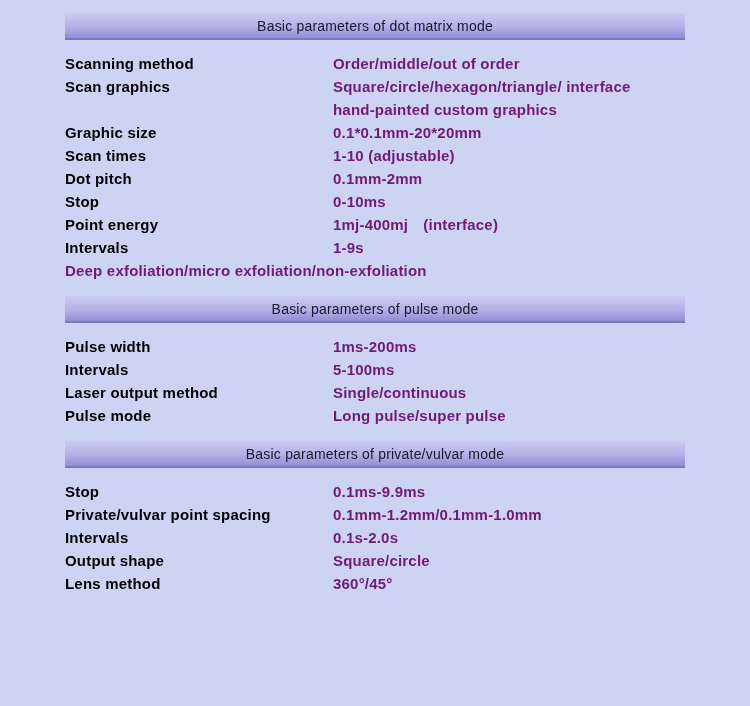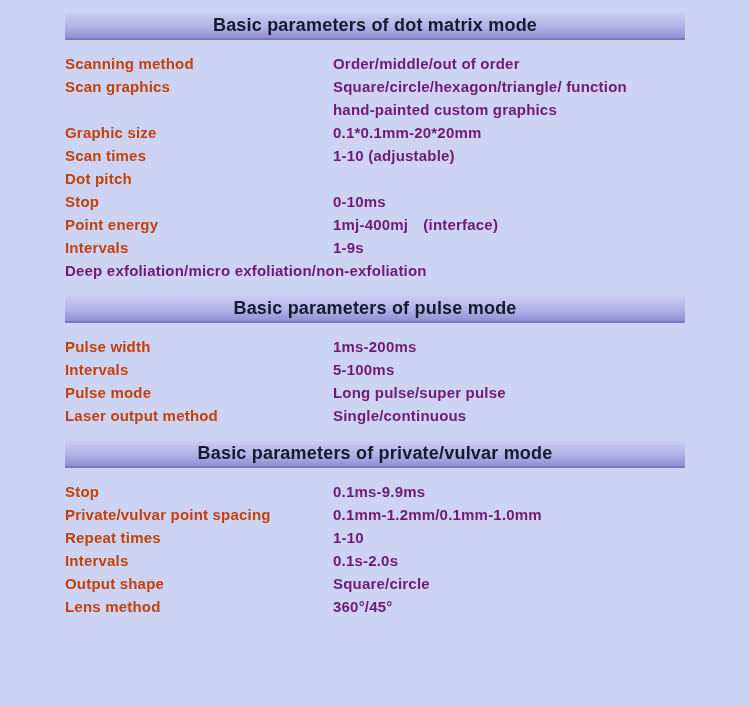--- a/index.html
+++ b/index.html
@@ -20,41 +20,41 @@
     margin-left: 65px;
     width: 620px;
     height: 27px;
     background: linear-gradient(to bottom, #cbcbf2 0%, #b3b1e6 55%, #918ed3 100%);
     border-bottom: 2px solid #7b78bd;
     display: flex;
     align-items: center;
     justify-content: center;
   }
   .bar-title {
-    font-size: 18px;
-    font-weight: 700;
+    font-size: 14px;
+    font-weight: 400;
     color: #181830;
     letter-spacing: 0.2px;
   }
   .rows {
     margin-left: 65px;
     margin-right: 40px;
     margin-top: 12px;
   }
   .row {
     display: flex;
     align-items: flex-start;
     line-height: 23px;
   }
   .label {
     width: 268px;
     flex: 0 0 268px;
     font-size: 15px;
     font-weight: 700;
-    color: #c2410c;
+    color: #000000;
     letter-spacing: 0.2px;
   }
   .value {
     flex: 1;
     font-size: 15px;
     font-weight: 600;
     color: #701a75;
     white-space: pre-line;
     letter-spacing: 0.2px;
   }
@@ -70,36 +70,37 @@
       <span class="bar-title">Basic parameters of dot matrix mode</span>
     </header>
     <div class="rows">
   <div class="row">
     <span class="label">Scanning method</span>
     <span class="value">Order/middle/out of order</span>
   </div>
 
   <div class="row">
     <span class="label">Scan graphics</span>
-    <span class="value">Square/circle/hexagon/triangle/ function
+    <span class="value">Square/circle/hexagon/triangle/ interface
 hand-painted custom graphics</span>
   </div>
 
   <div class="row">
     <span class="label">Graphic size</span>
     <span class="value">0.1*0.1mm-20*20mm</span>
   </div>
 
   <div class="row">
     <span class="label">Scan times</span>
     <span class="value">1-10 (adjustable)</span>
   </div>
 
   <div class="row">
     <span class="label">Dot pitch</span>
+    <span class="value">0.1mm-2mm</span>
   </div>
 
   <div class="row">
     <span class="label">Stop</span>
     <span class="value">0-10ms</span>
   </div>
 
   <div class="row">
     <span class="label">Point energy</span>
     <span class="value">1mj-400mj　(interface)</span>
@@ -125,50 +126,46 @@
     <span class="label">Pulse width</span>
     <span class="value">1ms-200ms</span>
   </div>
 
   <div class="row">
     <span class="label">Intervals</span>
     <span class="value">5-100ms</span>
   </div>
 
   <div class="row">
-    <span class="label">Pulse mode</span>
-    <span class="value">Long pulse/super pulse</span>
+    <span class="label">Laser output method</span>
+    <span class="value">Single/continuous</span>
   </div>
 
   <div class="row">
-    <span class="label">Laser output method</span>
-    <span class="value">Single/continuous</span>
+    <span class="label">Pulse mode</span>
+    <span class="value">Long pulse/super pulse</span>
   </div>
 </div>
   </section>
 
   <section class="section">
     <header class="bar">
       <span class="bar-title">Basic parameters of private/vulvar mode</span>
     </header>
     <div class="rows">
   <div class="row">
     <span class="label">Stop</span>
     <span class="value">0.1ms-9.9ms</span>
   </div>
 
   <div class="row">
     <span class="label">Private/vulvar point spacing</span>
     <span class="value">0.1mm-1.2mm/0.1mm-1.0mm</span>
   </div>
 
-  <div class="row">
-    <span class="label">Repeat times</span>
-    <span class="value">1-10</span>
-  </div>
 
   <div class="row">
     <span class="label">Intervals</span>
     <span class="value">0.1s-2.0s</span>
   </div>
 
   <div class="row">
     <span class="label">Output shape</span>
     <span class="value">Square/circle</span>
   </div>

